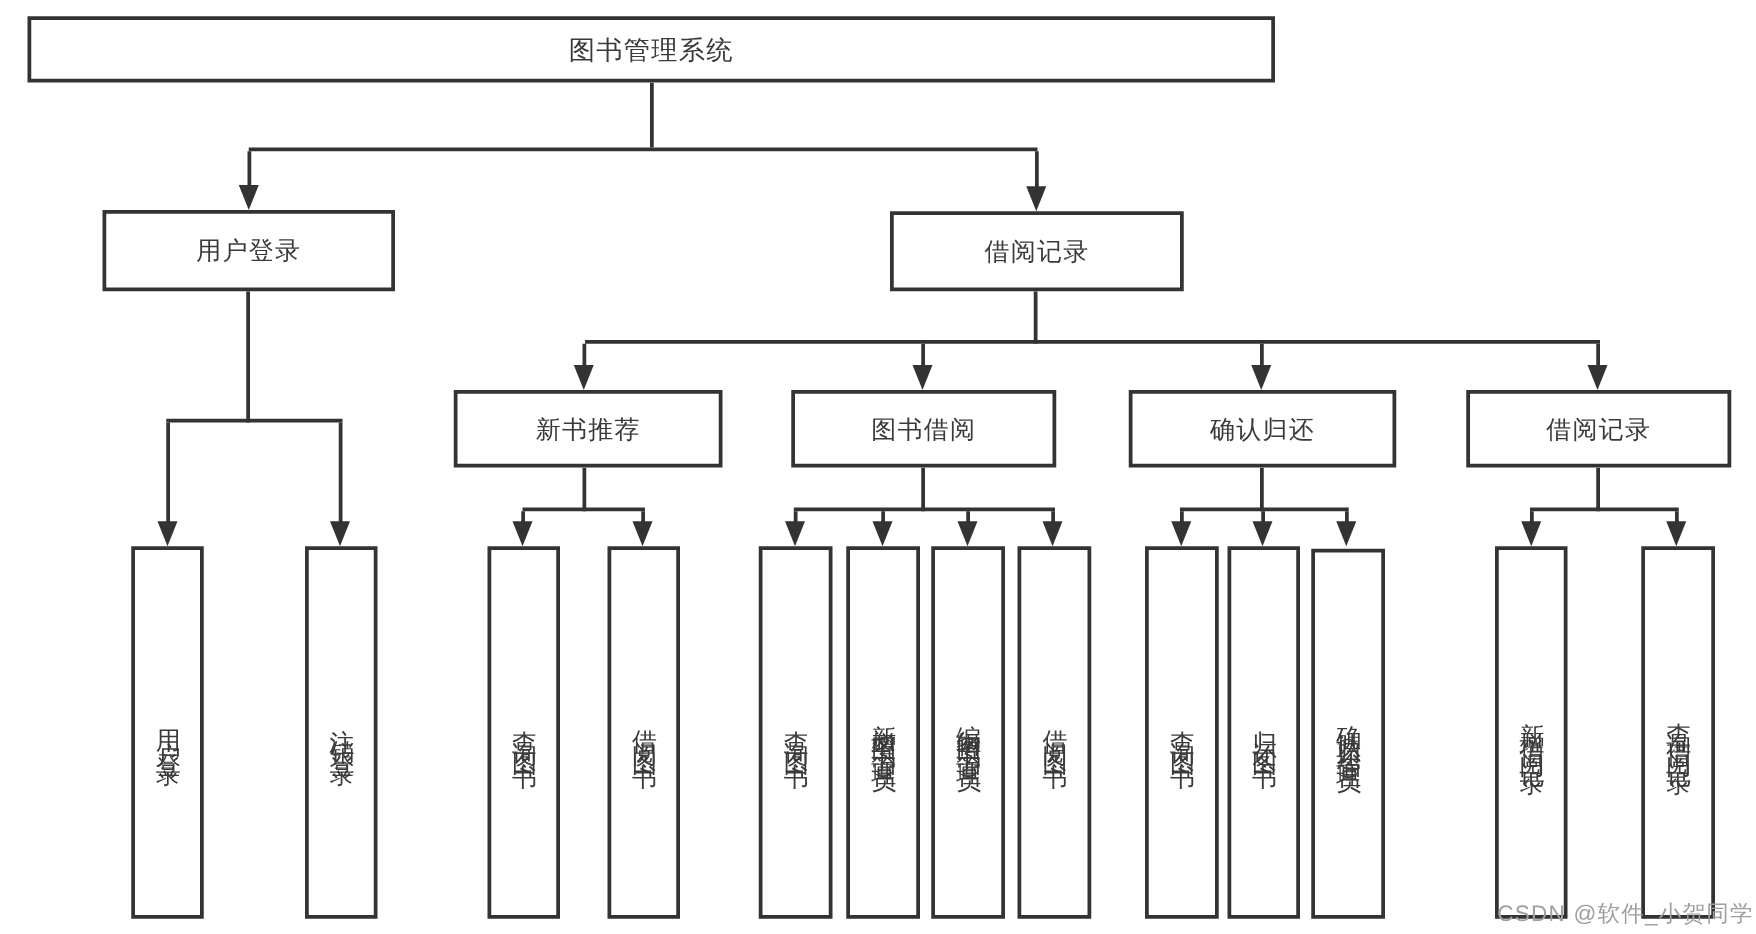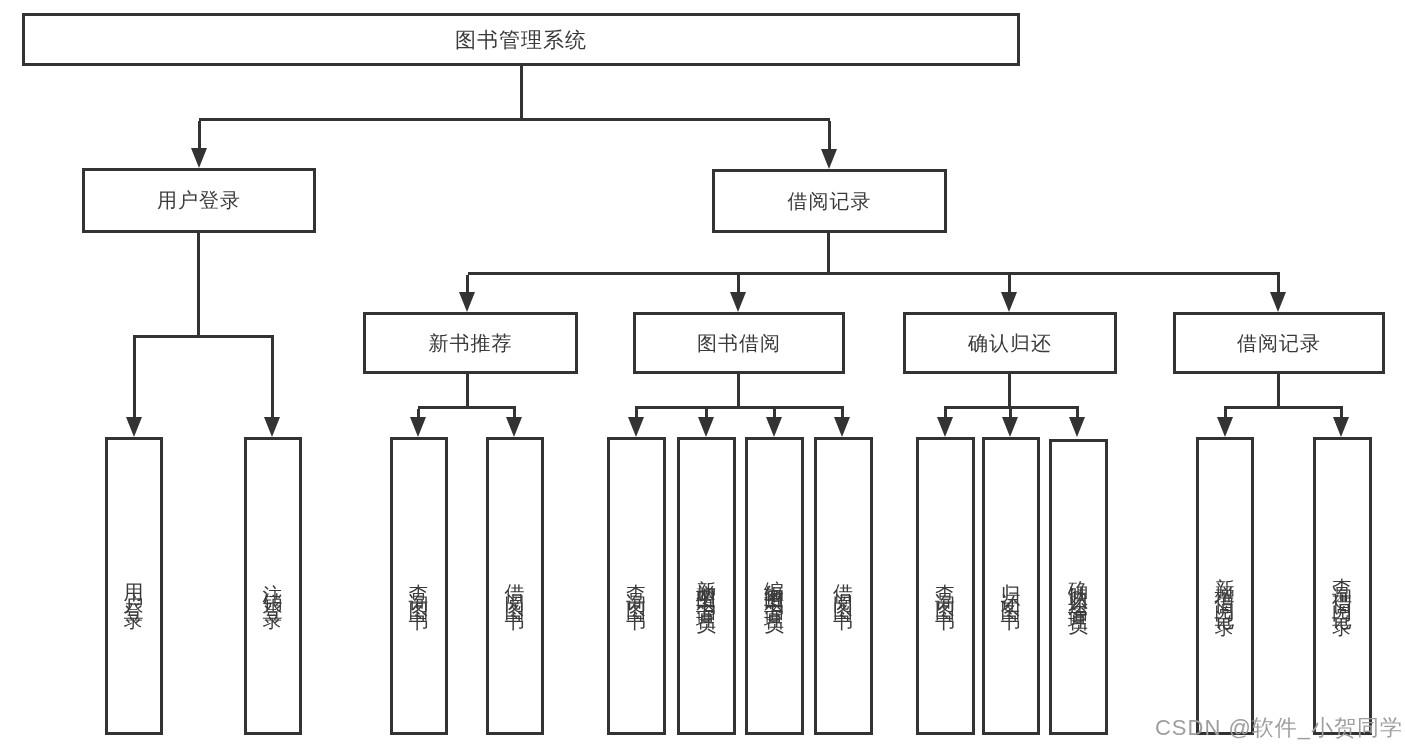--- a/index.html
+++ b/index.html
@@ -20,21 +20,21 @@
   .vline,.hline{position:absolute;background:#333333;z-index:1;}
   .vline{width:3px;}
   .hline{height:3px;}
   .arrowhead{
     position:absolute;width:0;height:0;z-index:1;
     border-left:8px solid transparent;border-right:8px solid transparent;
     border-top:20px solid #333333;
   }
   .watermark{
     position:absolute;right:2px;bottom:4px;z-index:3;
-    font-size:22px;letter-spacing:1px;color:#9e9e9e;
+    font-size:18px;letter-spacing:1px;color:#9e9e9e;
   }
 </style>
 </head>
 <body>
 
 <div id="canvas">
 
   <div class="box" style="left:22px;top:13px;width:998px;height:53px;font-size:21px;">
     <span>图书管理系统</span>
   </div>

